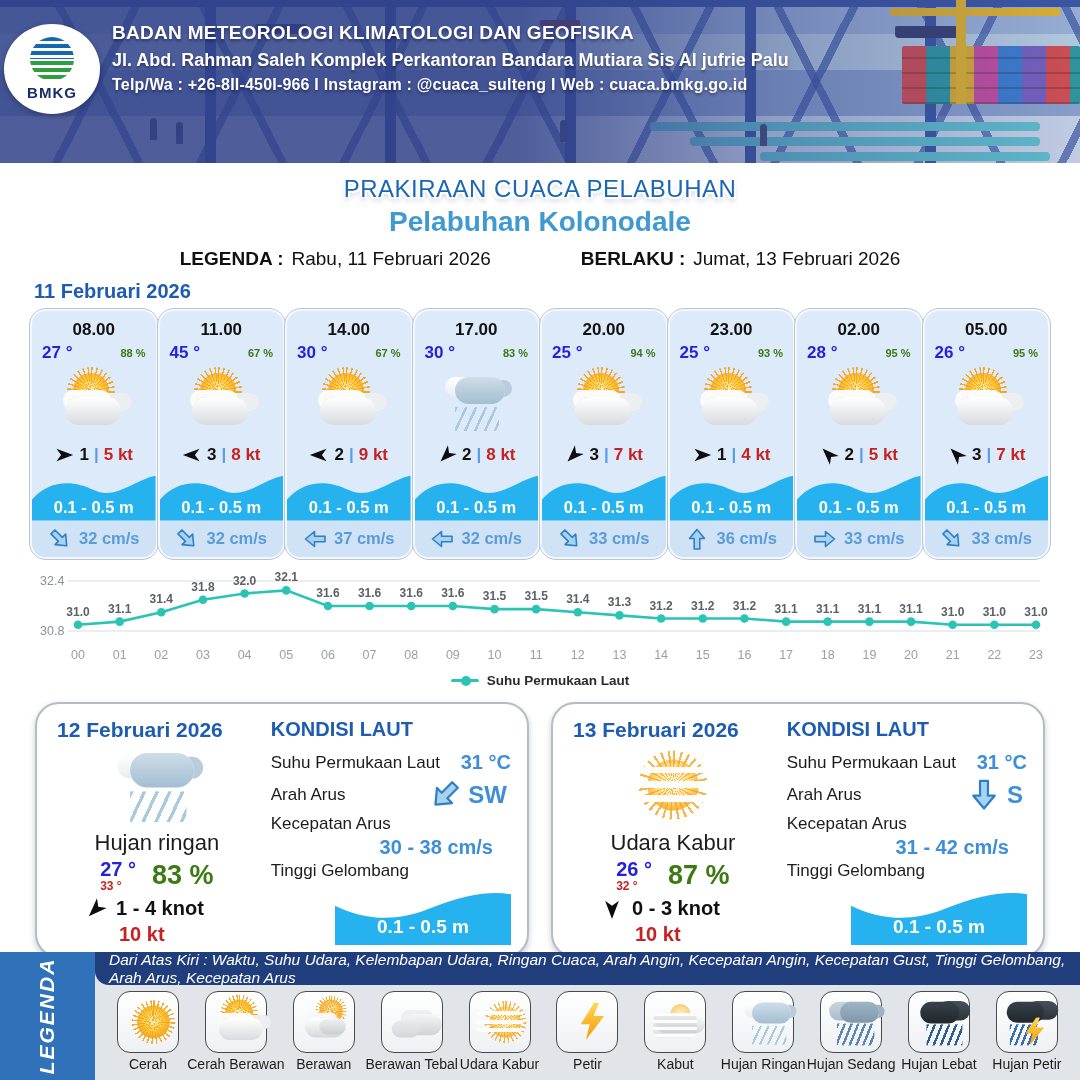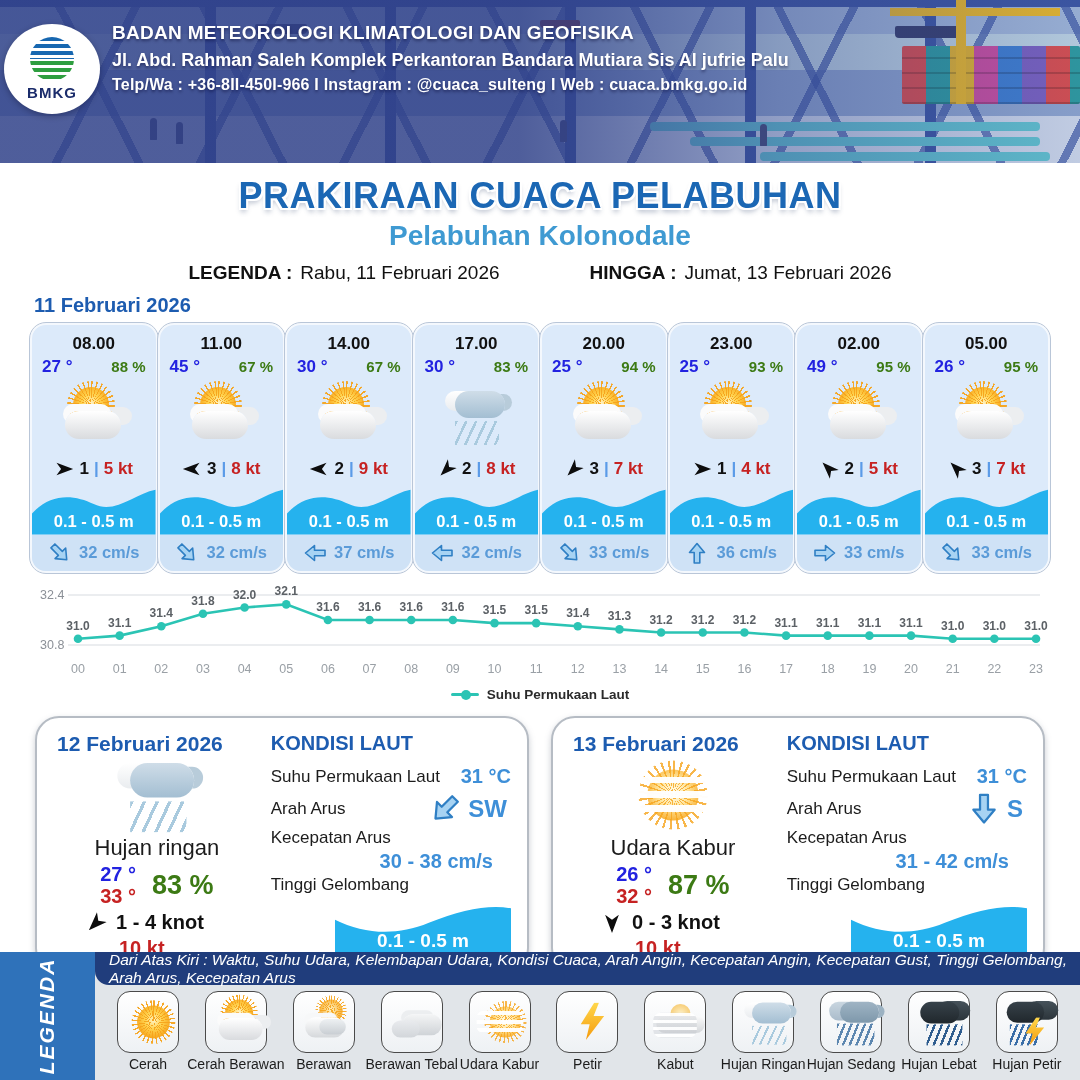--- a/index.html
+++ b/index.html
@@ -41,35 +41,35 @@
   .logo-text{font-size:15px;font-weight:bold;color:#1b2c6b;letter-spacing:1px;margin-top:3px}
   .hero-text{position:absolute;left:112px;top:22px;z-index:3;color:#fff;
     text-shadow:0 2px 3px rgba(0,0,40,.45)}
   .ht1{font-size:19px;font-weight:bold;letter-spacing:.3px}
   .ht2{font-size:30px;font-weight:800;letter-spacing:.4px;margin-top:2px}
   .ht3{font-size:18px;font-weight:600;margin-top:6px}
   .ht4{font-size:16px;font-weight:600;margin-top:5px;letter-spacing:.2px}
 
   
   .titleblock{text-align:center;margin-top:12px}
-  .main-title{font-size:36px;font-weight:700;color:#1b67b4;letter-spacing:.5px;
+  .main-title{font-size:24px;font-weight:400;color:#1b67b4;letter-spacing:.5px;
     text-shadow:-2px -2px 0 #fff,2px -2px 0 #fff,-2px 2px 0 #fff,2px 2px 0 #fff,0 4px 5px rgba(50,70,110,.35)}
   .sub-title{font-size:28px;font-weight:bold;color:#3f9ad2;margin-top:3px}
   .valid-row{display:flex;justify-content:center;gap:90px;margin-top:10px;font-size:19px;color:#111}
   .valid-row b{font-weight:bold;margin-right:8px}
 
   
   .day-label{margin:10px 0 6px 34px;font-size:20px;font-weight:bold;color:#1d5cb0}
   .card-row{display:flex;gap:0;margin:0 30px;height:250px}
   .fcard{flex:1;background:#dceafa;border:2px solid #f4f8fd;outline:1px solid #b9c6d8;
     border-radius:16px;display:flex;flex-direction:column;overflow:hidden;position:relative}
   .c-time{text-align:center;font-size:17px;font-weight:bold;color:#111;margin-top:9px;height:22px}
   .c-tp{display:flex;justify-content:space-between;padding:0 10px;height:24px;align-items:center}
   .c-temp{font-size:17px;font-weight:bold;color:#2222e0}
-  .c-hum{font-size:15px;font-weight:bold;color:#3c7a14}
+  .c-hum{font-size:11px;font-weight:bold;color:#3c7a14}
   .c-icon{height:80px;display:flex;align-items:center;justify-content:center}
   .c-wind{display:flex;align-items:center;justify-content:center;gap:5px;height:30px}
   .dart{width:20px;height:20px;flex:none}
   .dart path{fill:#0d0d0d}
   .wnum{font-size:17px;font-weight:bold;color:#111}
   .wsep{font-size:17px;font-weight:bold;color:#5b9be8}
   .wgust{font-size:17px;font-weight:bold;color:#c62222}
   .c-wave{position:relative;height:54px;margin-top:auto}
   .wavebg{position:absolute;inset:0;width:100%;height:100%}
   .wavebg path{fill:#25b2ee}
@@ -173,21 +173,21 @@
   .daycard{flex:1;background:#fff;border:2px solid #b6bcc4;border-radius:24px;
     box-shadow:0 3px 6px rgba(100,110,125,.35);display:flex;padding:14px 16px 10px 20px}
   .d-left{width:44%;display:flex;flex-direction:column}
   .d-date{font-size:21px;font-weight:bold;color:#1d5cb0}
   .d-icon{height:86px;display:flex;align-items:center;justify-content:center}
   .d-icon .wx{transform:scale(1.28)}
   .d-cond{font-size:22px;color:#1c1c1c;text-align:center;margin-top:2px}
   .d-temps{display:flex;align-items:center;justify-content:center;gap:16px;margin-top:2px}
   .d-tcol{display:flex;flex-direction:column;line-height:1.1}
   .d-tmin{font-size:20px;font-weight:bold;color:#2222e0}
-  .d-tmax{font-size:20px;font-weight:bold;color:#c62222}
+  .d-tmax{font-size:12px;font-weight:bold;color:#c62222}
   .d-hum{font-size:27px;font-weight:bold;color:#3c7a14}
   .d-wind{display:flex;align-items:center;gap:9px;margin:4px 0 0 28px;font-size:20px;font-weight:bold;color:#111}
   .d-wind .dart{width:22px;height:22px}
   .d-gust{font-size:20px;font-weight:bold;color:#c62222;margin:3px 0 0 62px}
   .d-right{flex:1;padding-left:14px;display:flex;flex-direction:column}
   .k-title{font-size:20px;font-weight:bold;color:#1d5cb0;margin-bottom:6px}
   .k-row{display:flex;justify-content:space-between;align-items:center;margin-top:4px}
   .k-label{font-size:17px;color:#1c1c1c}
   .k-val{font-size:20px;font-weight:bold;color:#3e8fd8}
   .k-dir{display:flex;align-items:center;gap:6px;font-size:24px;font-weight:bold;color:#3e8fd8;margin-right:4px}
@@ -234,30 +234,30 @@
   <div class="person" style="left:560px;top:120px"></div>
   <div class="person" style="left:760px;top:124px"></div>
   <div class="tint"></div>
   <div class="logo">
     <div class="globe"></div>
     <div class="logo-text">BMKG</div>
   </div>
   <div class="hero-text">
     <div class="ht1">BADAN METEOROLOGI KLIMATOLOGI DAN GEOFISIKA</div>
     <div class="ht3">Jl. Abd. Rahman Saleh Komplek Perkantoran Bandara Mutiara Sis Al jufrie Palu</div>
-    <div class="ht4">Telp/Wa : +36-8II-450I-966  I  Instagram : @cuaca_sulteng  I  Web : cuaca.bmkg.go.id</div>
+    <div class="ht4">Telp/Wa : +26-8II-450I-966  I  Instagram : @cuaca_sulteng  I  Web : cuaca.bmkg.go.id</div>
   </div>
 </header>
 
 <section class="titleblock">
   <div class="main-title">PRAKIRAAN CUACA PELABUHAN</div>
   <div class="sub-title">Pelabuhan Kolonodale</div>
   <div class="valid-row">
     <div><b>LEGENDA :</b><span>Rabu, 11 Februari 2026</span></div>
-    <div><b>HINGGA :</b><span>Jumat, 13 Februari 2026</span></div>
+    <div><b>BERLAKU :</b><span>Jumat, 13 Februari 2026</span></div>
   </div>
 </section>
 
 <div class="day-label">11 Februari 2026</div>
 <div class="card-row">
   <div class="fcard">
     <div class="c-time">08.00</div>
     <div class="c-tp">
       <span class="c-temp">27 °</span>
       <span class="c-hum">88 %</span>
@@ -457,21 +457,21 @@
       <svg class="curarrow" viewBox="0 0 24 24" style="transform: rotate(270deg);">
           <path d="M2 9.2 L12.5 9.2 L12.5 4.5 L21.5 12 L12.5 19.5 L12.5 14.8 L2 14.8 Z"></path>
         </svg>
       <span class="curval">36 cm/s</span>
     </div>
   </div>
 
   <div class="fcard">
     <div class="c-time">02.00</div>
     <div class="c-tp">
-      <span class="c-temp">49 °</span>
+      <span class="c-temp">28 °</span>
       <span class="c-hum">95 %</span>
     </div>
     <div class="c-icon">
       <span class="wx wx-cerah-berawan">
           <i class="a"></i>
           <i class="b"></i>
         </span>
     </div>
     <div class="c-wind">
       <svg class="dart" viewBox="0 0 24 24" style="transform: rotate(225deg);">
@@ -730,21 +730,21 @@
       </div>
     </div>
   </section>
 </div>
 
 <footer class="legend">
   <div class="lg-side">
     <span>LEGENDA</span>
   </div>
   <div class="lg-main">
-    <div class="lg-desc">Dari Atas Kiri : Waktu, Suhu Udara, Kelembapan Udara, Kondisi Cuaca, Arah Angin, Kecepatan Angin, Kecepatan Gust, Tinggi Gelombang, Arah Arus, Kecepatan Arus</div>
+    <div class="lg-desc">Dari Atas Kiri : Waktu, Suhu Udara, Kelembapan Udara, Ringan Cuaca, Arah Angin, Kecepatan Angin, Kecepatan Gust, Tinggi Gelombang, Arah Arus, Kecepatan Arus</div>
     <div class="lg-items">
   <div class="lg-item">
     <div class="lg-box">
       <span class="wx wx-cerah">
               <i class="a"></i>
             </span>
     </div>
     <div class="lg-label">Cerah</div>
   </div>
 

